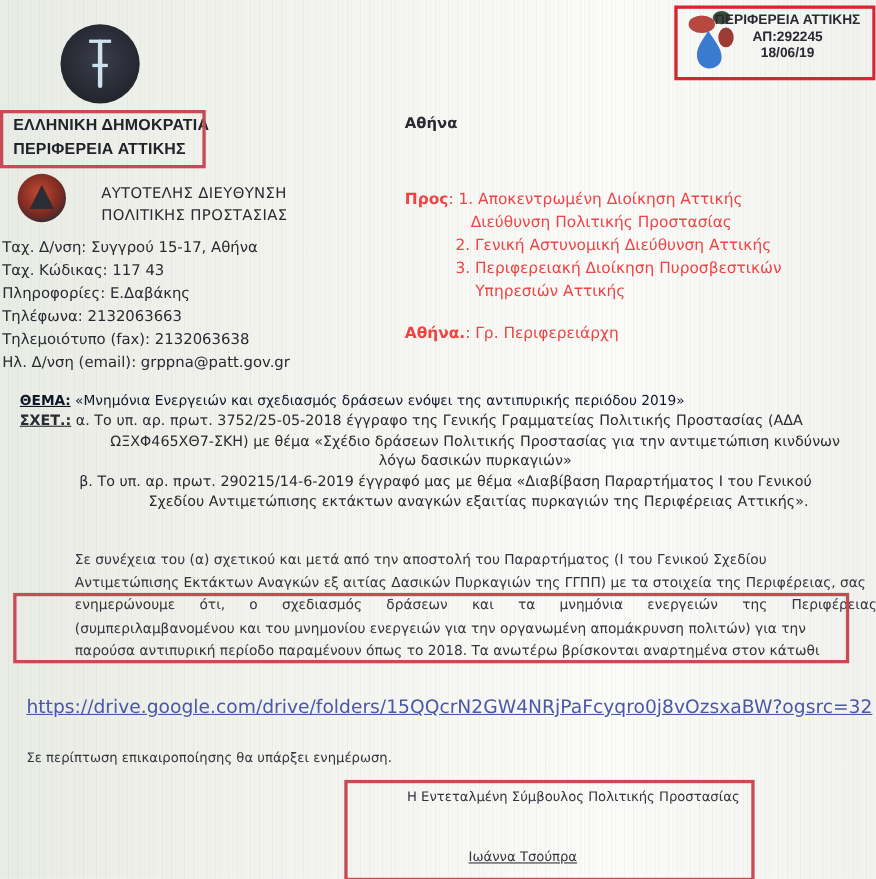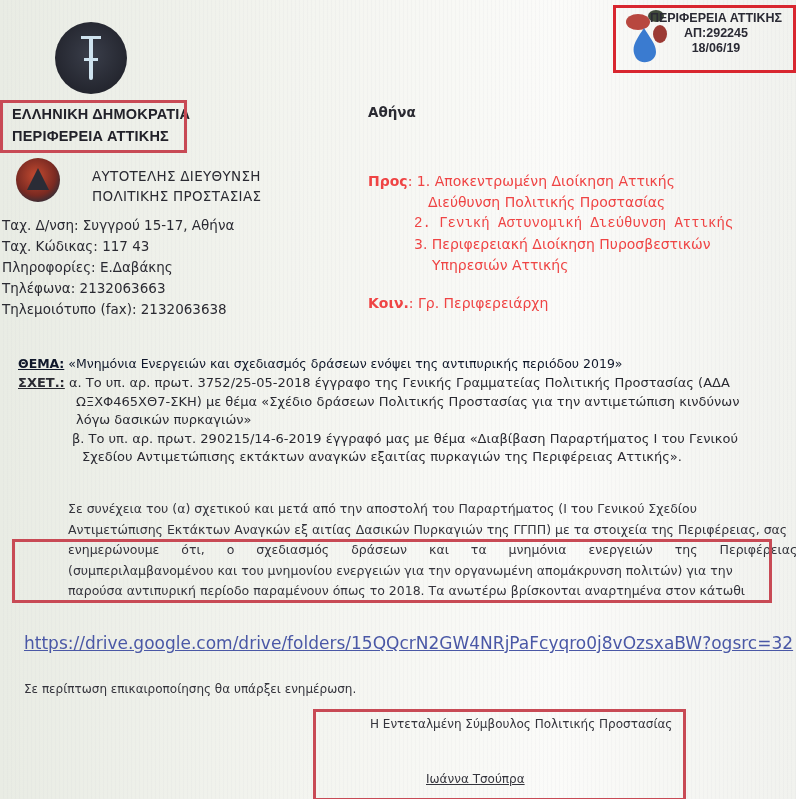--- a/index.html
+++ b/index.html
@@ -39,21 +39,21 @@
   .recipients .lbl { font-weight:bold; }
   .rec-line { white-space:nowrap; }
 
   .stamp-logo { left:622px; top:8px; width:56px; height:56px; }
   .stamp-text { left:636px; top:11px; width:160px; text-align:center; font-family:"Liberation Sans", sans-serif; font-weight:bold; font-size:12.5px; line-height:15px; color:#2a2a34; }
 
   .subject { left:18px; top:355px; width:770px; font-size:12.5px; line-height:18.5px; color:#0f172a; }
   .subject .lbl { font-weight:bold; text-decoration:underline; }
   .rel { left:18px; top:374px; width:770px; font-size:13px; line-height:18.5px; color:#2a2a32; }
   .rel .lbl { font-weight:bold; text-decoration:underline; }
-  .indent1 { padding-left:58px; }
+  .indent1 { padding-left:58px;text-align:center; }
   .indent3 { padding-left:54px; }
 
   .body-p { left:24px; top:499px; width:760px; font-size:12.5px; line-height:20.5px; color:#34343c; text-align:justify;margin-left:44px; }
   .link { left:24px; top:633px; font-size:17px; color:#4a58a6; text-decoration:underline; }
   .update { left:24px; top:682px; font-size:12px; color:#34343c; }
   .sig-title { left:330px; top:717px; font-size:12px; color:#34343c;margin-left:40px; }
   .sig-name { left:426px; top:772px; font-size:12px; color:#34343c;text-decoration:underline; }
 </style>
 </head>
 <body>
@@ -79,31 +79,32 @@
   <div>ΑΥΤΟΤΕΛΗΣ ΔΙΕΥΘΥΝΣΗ</div>
   <div>ΠΟΛΙΤΙΚΗΣ ΠΡΟΣΤΑΣΙΑΣ</div>
 </div>
 
 <div class="abs contact">
   <div>Ταχ. Δ/νση: Συγγρού 15-17, Αθήνα</div>
   <div>Ταχ. Κώδικας: 117 43</div>
   <div>Πληροφορίες: Ε.Δαβάκης</div>
   <div>Τηλέφωνα: 2132063663</div>
   <div>Τηλεμοιότυπο (fax): 2132063638</div>
+  <div>Ηλ. Δ/νση (email): grppna@patt.gov.gr</div>
 </div>
 
 <div class="abs athens">Αθήνα</div>
 
 <div class="abs recipients">
   <div class="rec-line"><span class="lbl">Προς</span><span>: </span><span>1. Αποκεντρωμένη Διοίκηση Αττικής</span></div>
   <div class="rec-line" style="padding-left:60px;">Διεύθυνση Πολιτικής Προστασίας</div>
-  <div class="rec-line" style="padding-left:46px;font-family:Liberation Mono, monospace;">2. Γενική Αστυνομική Διεύθυνση Αττικής</div>
+  <div class="rec-line" style="padding-left:46px;">2. Γενική Αστυνομική Διεύθυνση Αττικής</div>
   <div class="rec-line" style="padding-left:46px;">3. Περιφερειακή Διοίκηση Πυροσβεστικών</div>
   <div class="rec-line" style="padding-left:64px;">Υπηρεσιών Αττικής</div>
-  <div class="rec-line" style="margin-top:17px;"><span class="lbl">Κοιν.</span><span>: </span><span>Γρ. Περιφερειάρχη</span></div>
+  <div class="rec-line" style="margin-top:17px;"><span class="lbl">Αθήνα.</span><span>: </span><span>Γρ. Περιφερειάρχη</span></div>
 </div>
 
 <svg class="abs stamp-logo" viewBox="0 0 56 56">
   <ellipse cx="16" cy="14" rx="12" ry="8" fill="#b8473f"></ellipse>
   <ellipse cx="34" cy="8" rx="8" ry="6" fill="#3f4a3a"></ellipse>
   <ellipse cx="38" cy="26" rx="7" ry="9" fill="#9c3a34"></ellipse>
   <path d="M22 20 C14 32, 8 40, 14 50 C20 58, 34 54, 34 44 C34 36, 28 30, 22 20 Z" fill="#3a7bd0"></path>
 </svg>
 <div class="abs stamp-text">
   <div>ΠΕΡΙΦΕΡΕΙΑ ΑΤΤΙΚΗΣ</div>

